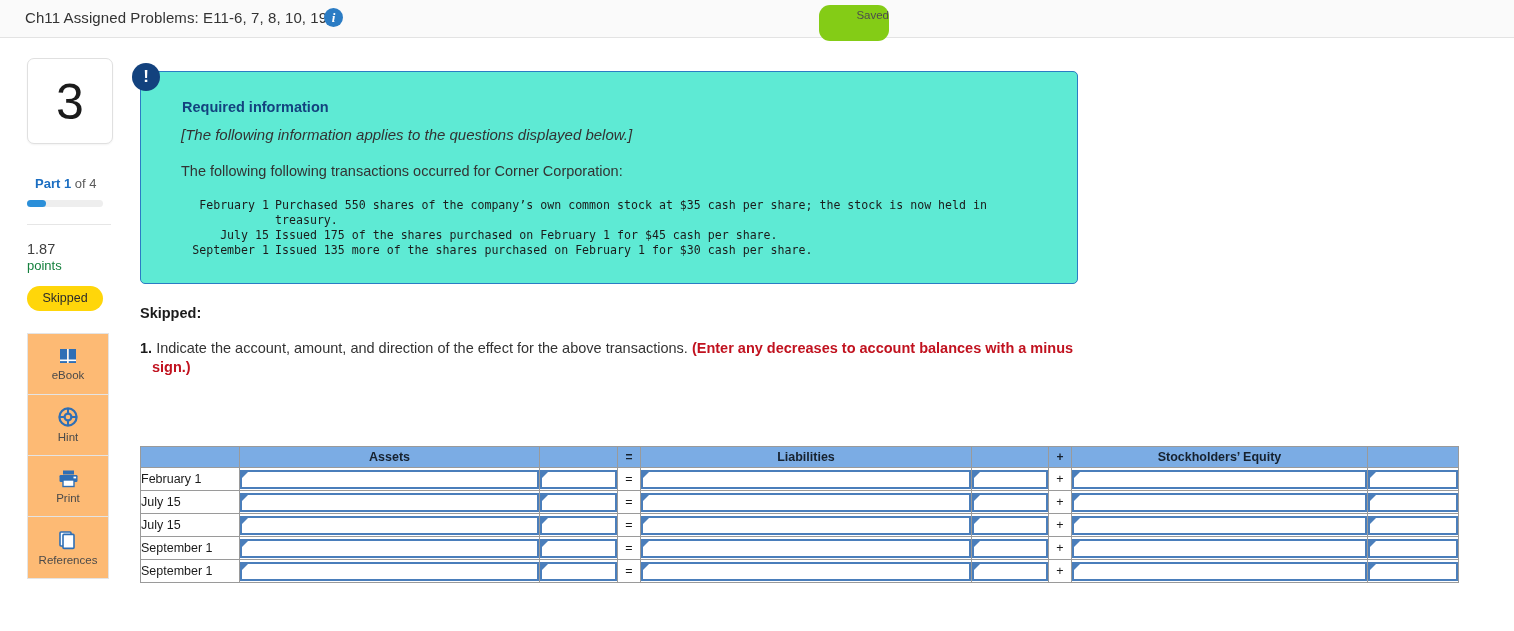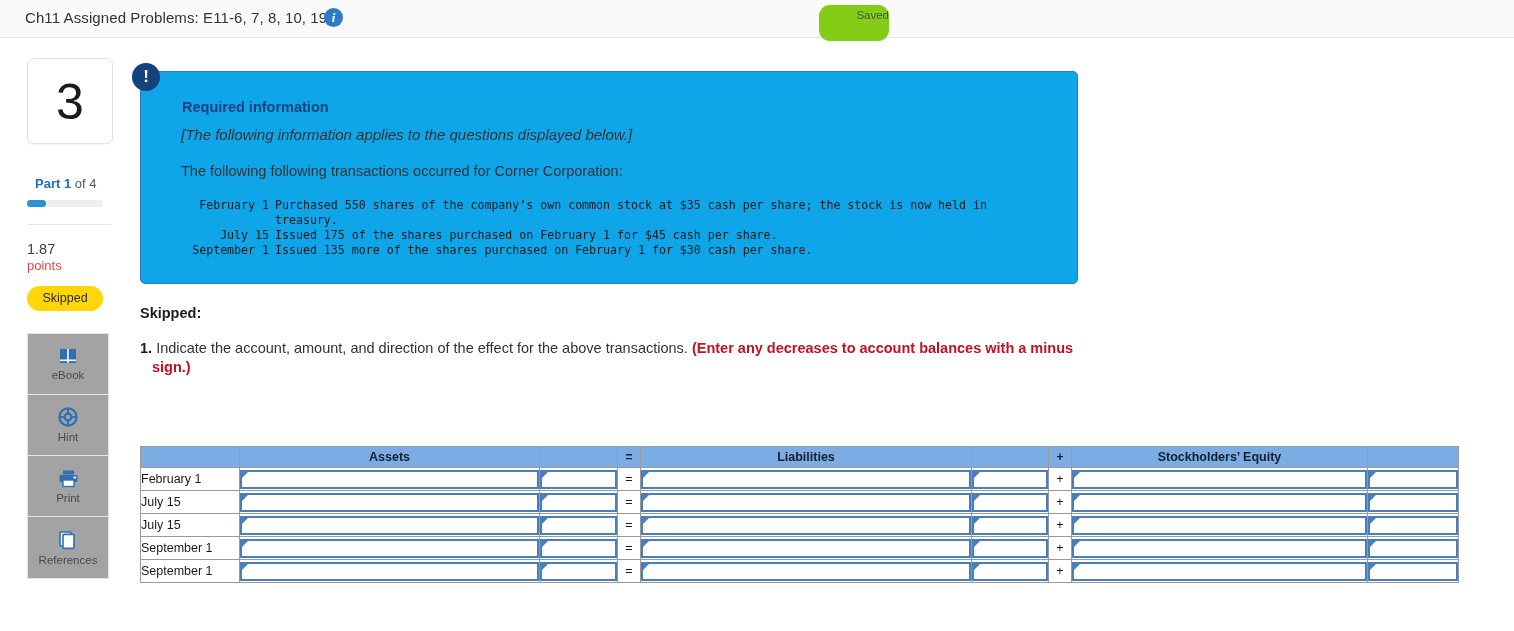--- a/index.html
+++ b/index.html
@@ -93,39 +93,39 @@
     width: 84px; height: 1px;
     background: #e6e6e6;
   }
   .points-val {
     margin-top: 16px;
     font-size: 14.5px;
     color: #3e3e3e;
   }
   .points-lbl {
     font-size: 13px;
-    color: #ef4444;
+    color: #15803d;
     margin-top: 1px;
   }
   .skipped {
     margin-top: 13px;
     width: 76px; height: 25px;
     border-radius: 13px;
     background: #ffd60a;
     color: #2b2b2b;
     font-size: 12.5px;
     text-align: center;
     line-height: 25px;
   }
 
   .tools {
     margin-top: 22px;
     width: 82px;
     border: 1px solid #e4e4e4;
-    background: #a3a3a3;
+    background: #fdba74;
   }
   .tool {
     height: 61px;
     border-bottom: 1px solid #e4e4e4;
     display: flex;
     flex-direction: column;
     align-items: center;
     justify-content: center;
     gap: 4px;
     cursor: pointer;
@@ -134,21 +134,21 @@
   .tool-lbl { font-size: 11.5px; color: #4a4a4a; }
   .tool svg { display: block; }
 
   
   .callout {
     position: absolute;
     left: 140px; top: 71px;
     width: 938px; height: 213px;
     border: 1px solid #2b7cc4;
     border-radius: 5px;
-    background: #0ea5e9;
+    background: #5eead4;
   }
   .bang {
     position: absolute;
     left: 132px; top: 63px;
     width: 28px; height: 28px;
     border-radius: 50%;
     background: #13427e;
     color: #ffffff;
     font-size: 17px;
     font-weight: bold;

